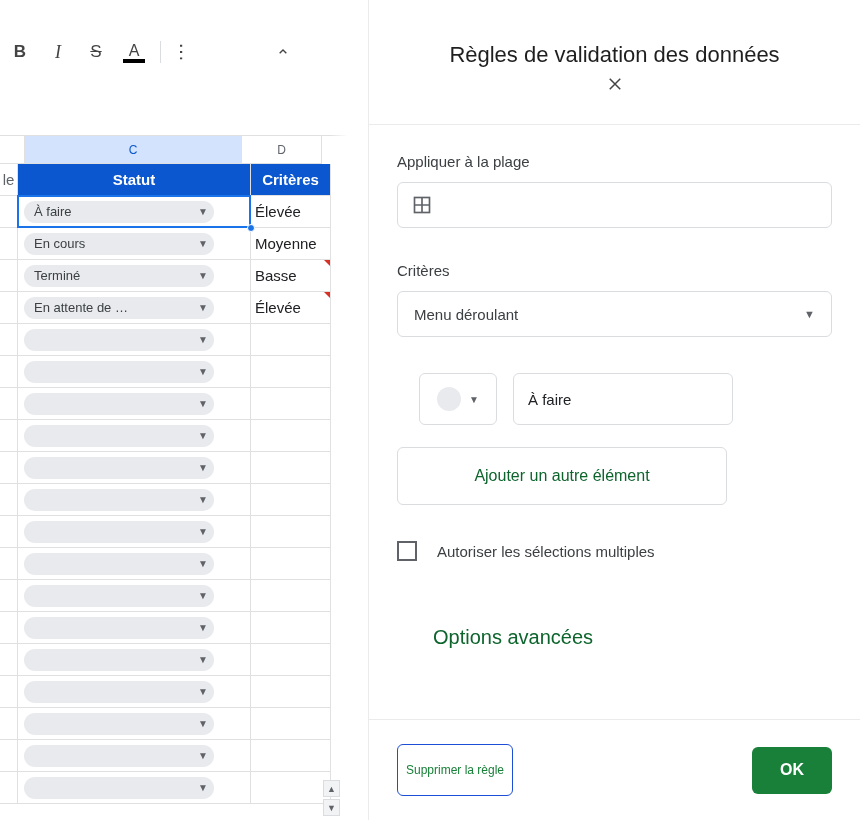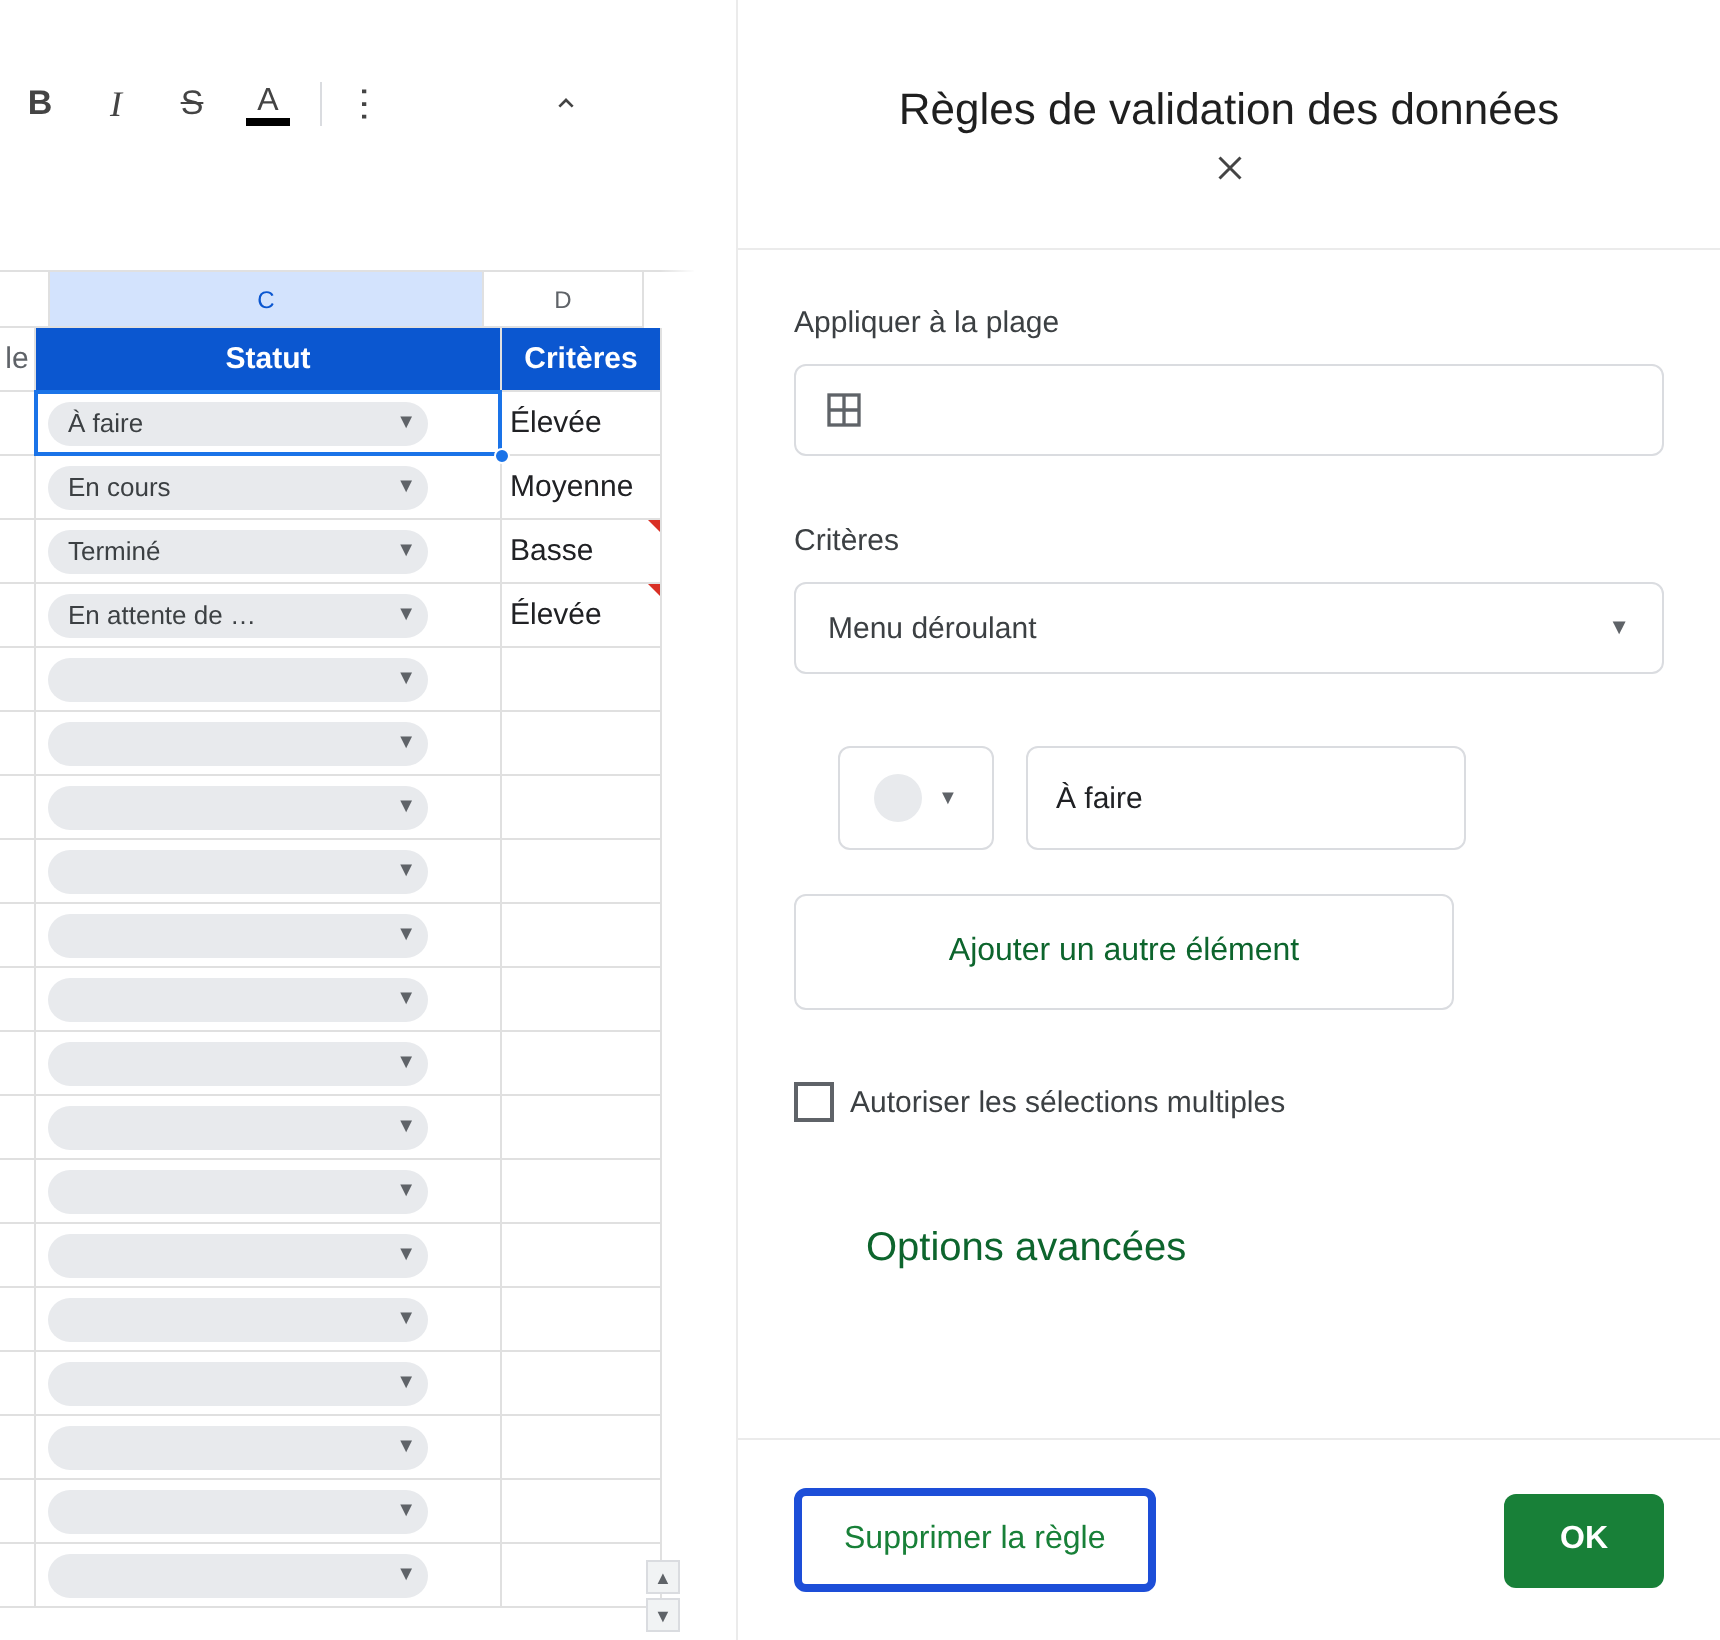--- a/index.html
+++ b/index.html
@@ -343,24 +343,24 @@
       font-size: 16px;
       font-weight: 500;
       color: #0d652d;
       cursor: pointer;
       margin-bottom: 36px;
     }
 
     .check-row {
       display: flex;
       align-items: center;
-      gap: 8px;
+      gap: 20px;
       font-size: 15px;
       color: #3c4043;
-      margin-bottom: 52px;
+      margin-bottom: 65px;
     }
     .checkbox {
       width: 20px;
       height: 20px;
       border: 2px solid #5f6368;
       cursor: pointer;
     }
 
     .adv-link {
       font-size: 20px;
@@ -375,27 +375,27 @@
       bottom: 0;
       left: 0;
       right: 0;
       border-top: 1px solid #ebebeb;
       padding: 24px 28px;
       display: flex;
       justify-content: space-between;
       align-items: center;
     }
     .delete-btn {
-      border: 4px solid #1d4ed8;
+      border: 1px solid #1d4ed8;
       border-radius: 6px;
       height: 52px;
-      padding: 0 21px;
-      display: flex;
-      align-items: center;
-      font-size: 16px;
+      padding: 0 8px;
+      display: flex;
+      align-items: center;
+      font-size: 12px;
       font-weight: 500;
       color: #188038;
       cursor: pointer;
     }
     .ok-btn {
       background: #188038;
       border-radius: 6px;
       height: 47px;
       padding: 0 28px;
       display: flex;

